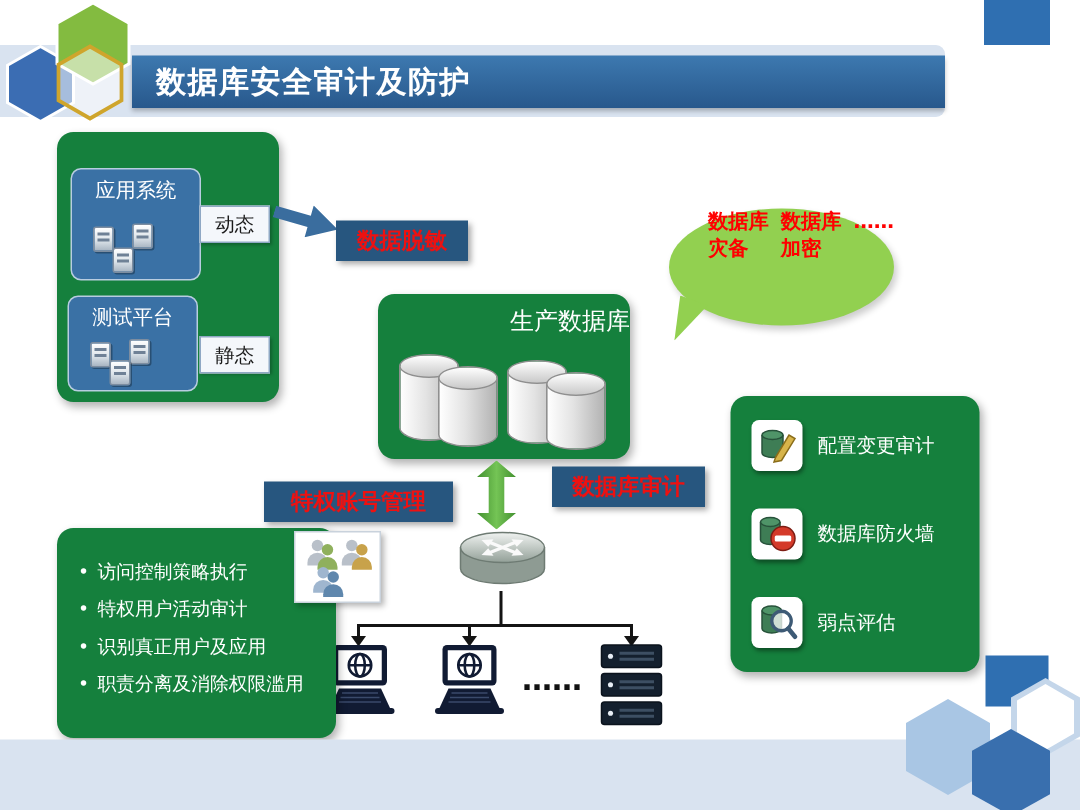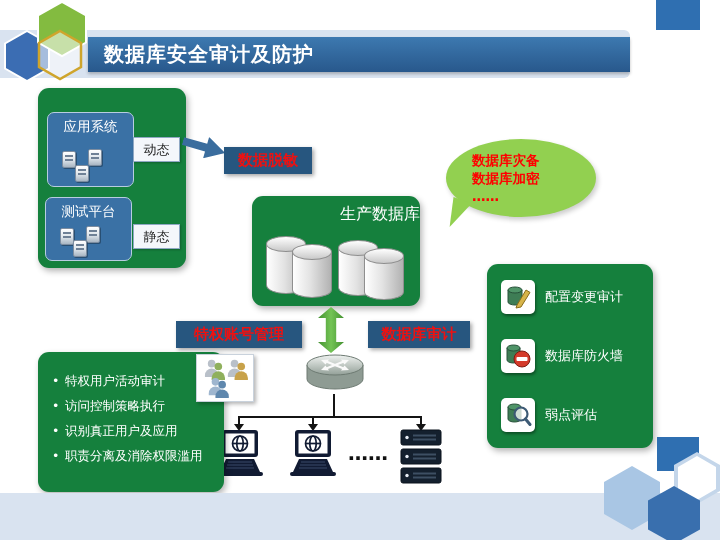--- a/index.html
+++ b/index.html
@@ -52,21 +52,21 @@
   
   .r-arrow { left:182px; top:136px; width:44px; height:22px; background:#3a6d9e;
     clip-path:polygon(0 32%,55% 32%,55% 0,100% 50%,55% 100%,55% 68%,0 68%);
     transform:rotate(16deg); }
   .v-arrow { left:318px; top:307px; width:26px; height:46px;
     background:linear-gradient(90deg,#439130,#74c455,#439130);
     clip-path:polygon(50% 0,100% 24%,70% 24%,70% 76%,100% 76%,50% 100%,0 76%,30% 76%,30% 24%,0 24%); }
 
   
   .bubble { left:446px; top:139px; width:150px; height:78px; background:#92d050; border-radius:50%;
-    display:flex; flex-direction:column; justify-content:center; align-items:flex-start;
+    display:flex; flex-direction:row; justify-content:center; align-items:flex-start;
     padding-left:26px; box-shadow:2px 3px 5px rgba(0,0,0,.2); }
   .bubble div { color:#ff0000; font-size:13.5px; font-weight:bold; line-height:1.35; }
   .bubble-tail { left:447px; top:197px; width:26px; height:30px; background:#92d050;
     clip-path:polygon(10% 100%,25% 0,95% 22%); }
 
   
   .prot-panel { left:487px; top:264px; width:166px; height:184px; display:flex; flex-direction:column;
     justify-content:space-between; padding:16px 10px 16px 14px; }
   .prot-row { display:flex; align-items:center; gap:10px; }
   .prot-row .label { color:#fff; font-size:13px; }
@@ -157,21 +157,21 @@
   <div>数据库加密</div>
   <div>……</div>
 </div>
 <div class="abs bubble-tail"></div>
 
 <div class="abs v-arrow"></div>
 
 <div class="red-label" style="left:176px; top:321px; width:126px; height:27px;">
   <span>特权账号管理</span>
 </div>
-<div class="red-label" style="left:368px; top:321px; width:102px; height:27px;">
+<div class="red-label" style="left:368px; top:311px; width:102px; height:27px;">
   <span>数据库审计</span>
 </div>
 
 <svg class="abs" style="left:303px; top:350px;" width="64" height="46" viewBox="0 0 64 46">
   <defs>
     <linearGradient id="routg" x1="0" x2="0" y1="0" y2="1">
       <stop offset="0" stop-color="#f0f3f1"></stop>
         <stop offset="1" stop-color="#93a098"></stop>
     </linearGradient>
   </defs>
@@ -250,22 +250,22 @@
     <rect x="14" y="44.5" width="23" height="2"></rect>
       <rect x="14" y="48.5" width="23" height="2"></rect>
   </g>
 </svg>
 <div class="dev-label" style="left:213px; top:491px; width:52px;">DBA</div>
 <div class="dev-label" style="left:282px; top:491px; width:62px;">BI分析</div>
 <div class="dev-label" style="left:392px; top:492px; width:58px;">其他应用</div>
 
 <div class="panel priv-panel">
   <ul>
+    <li>访问控制策略执行</li>
     <li>特权用户活动审计</li>
-    <li>访问控制策略执行</li>
     <li>识别真正用户及应用</li>
     <li>职责分离及消除权限滥用</li>
   </ul>
 </div>
 <div class="abs users-box">
   <svg width="52" height="42" viewBox="0 0 54 44">
     <g>
       <circle cx="13" cy="7" r="4" fill="#b9c0c9"></circle>
         <path d="M6 19 a7 7 0 0 1 14 0 v2 h-14 z" fill="#b9c0c9"></path>
       <circle cx="20" cy="10" r="4" fill="#8fb05c"></circle>

